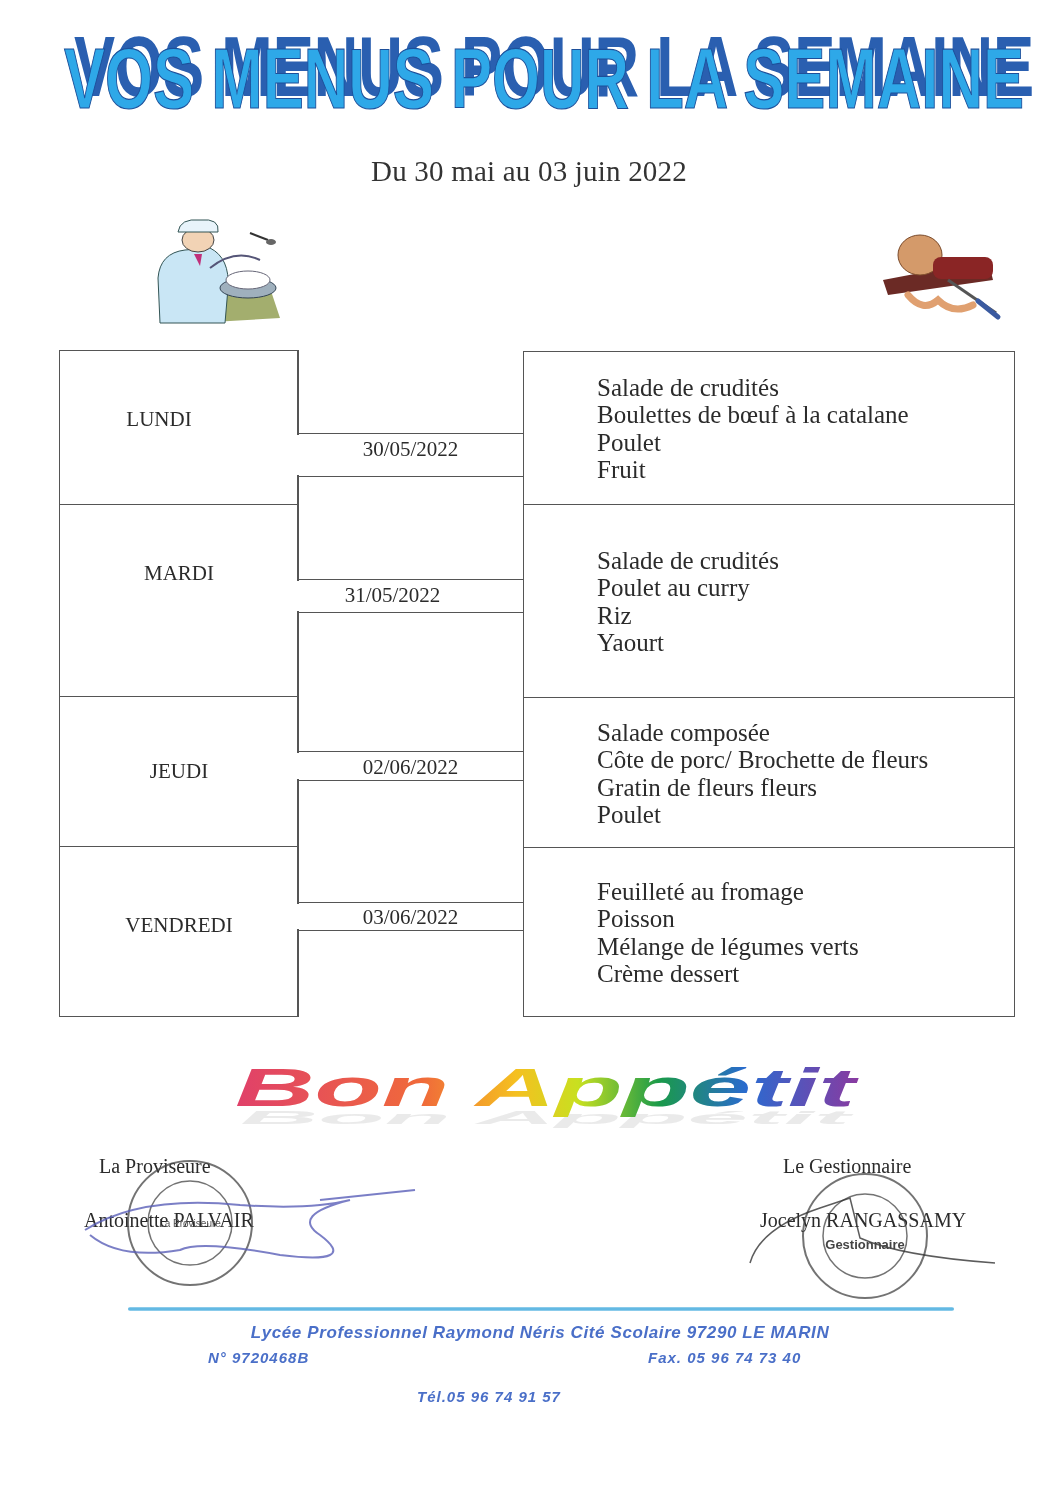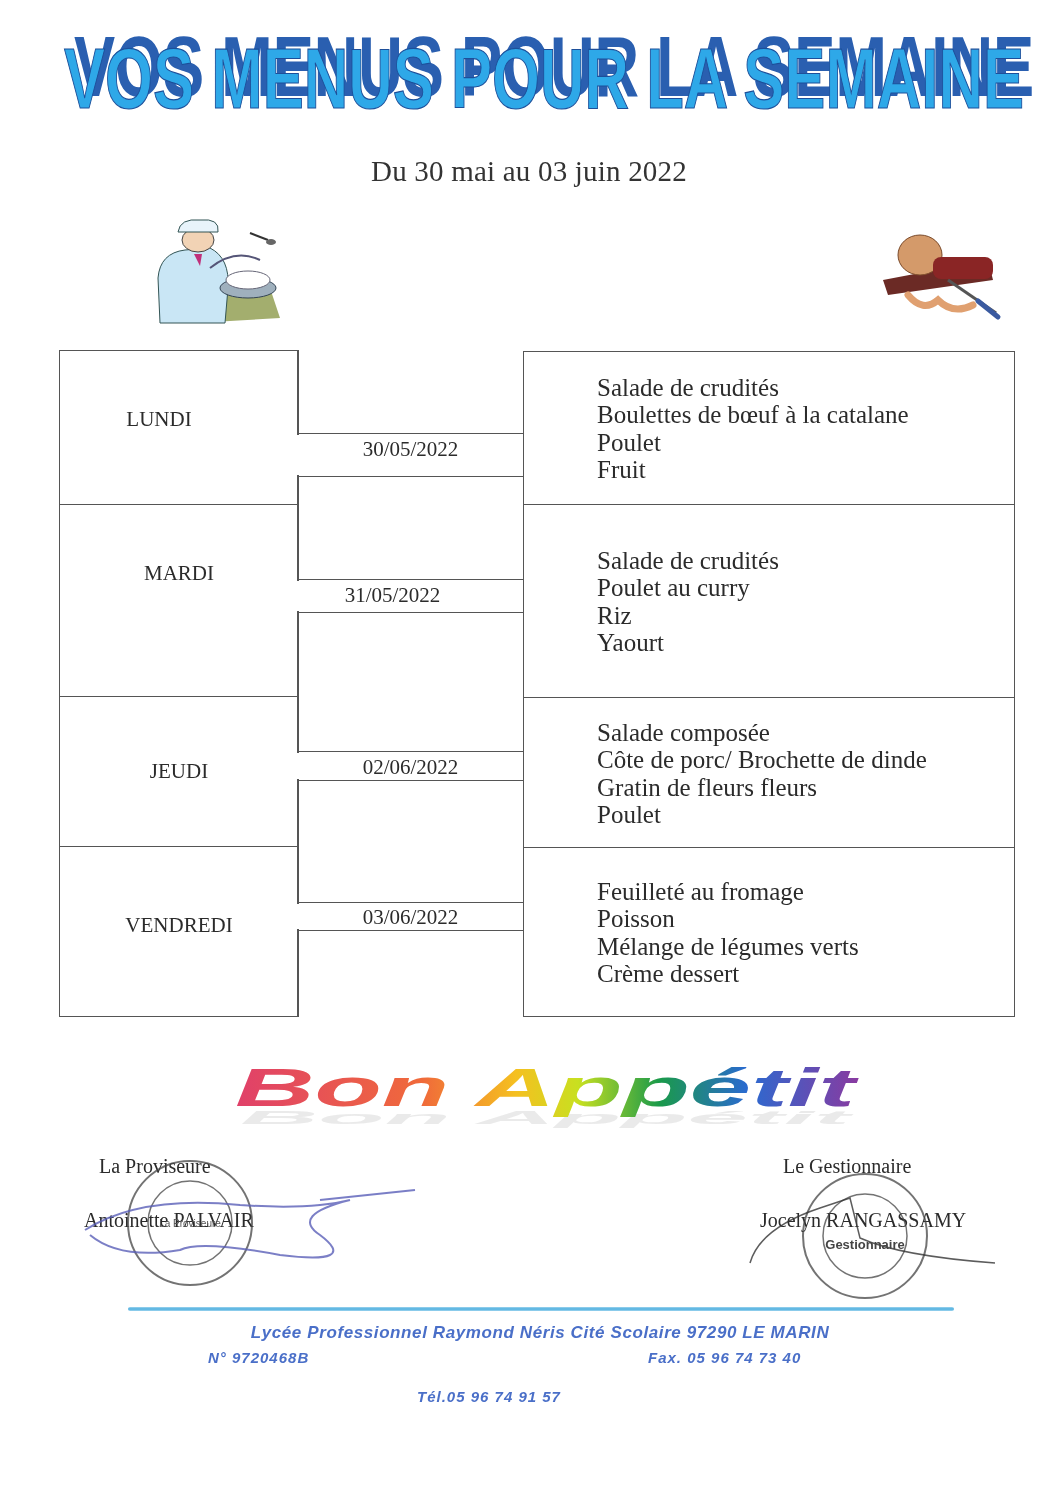--- a/index.html
+++ b/index.html
@@ -112,21 +112,21 @@
     <div>Salade de crudités</div>
     <div>Poulet au curry</div>
     <div>Riz</div>
     <div>Yaourt</div>
   </div>
 
   <div class="day" style="left:59px; width:240px; top:759px;">JEUDI</div>
   <div class="date" style="left:298px; width:225px; top:755px;">02/06/2022</div>
   <div class="menu" style="top:719px;">
     <div>Salade composée</div>
-    <div>Côte de porc/ Brochette de dinde</div>
+    <div>Côte de porc/ Brochette de fleurs</div>
     <div>Gratin de fleurs fleurs</div>
     <div>Poulet</div>
   </div>
 
   <div class="day" style="left:59px; width:240px; top:913px;">VENDREDI</div>
   <div class="date" style="left:298px; width:225px; top:905px;">03/06/2022</div>
   <div class="menu" style="top:878px;">
     <div>Feuilleté au fromage</div>
     <div>Poisson</div>
     <div>Mélange de légumes verts</div>

